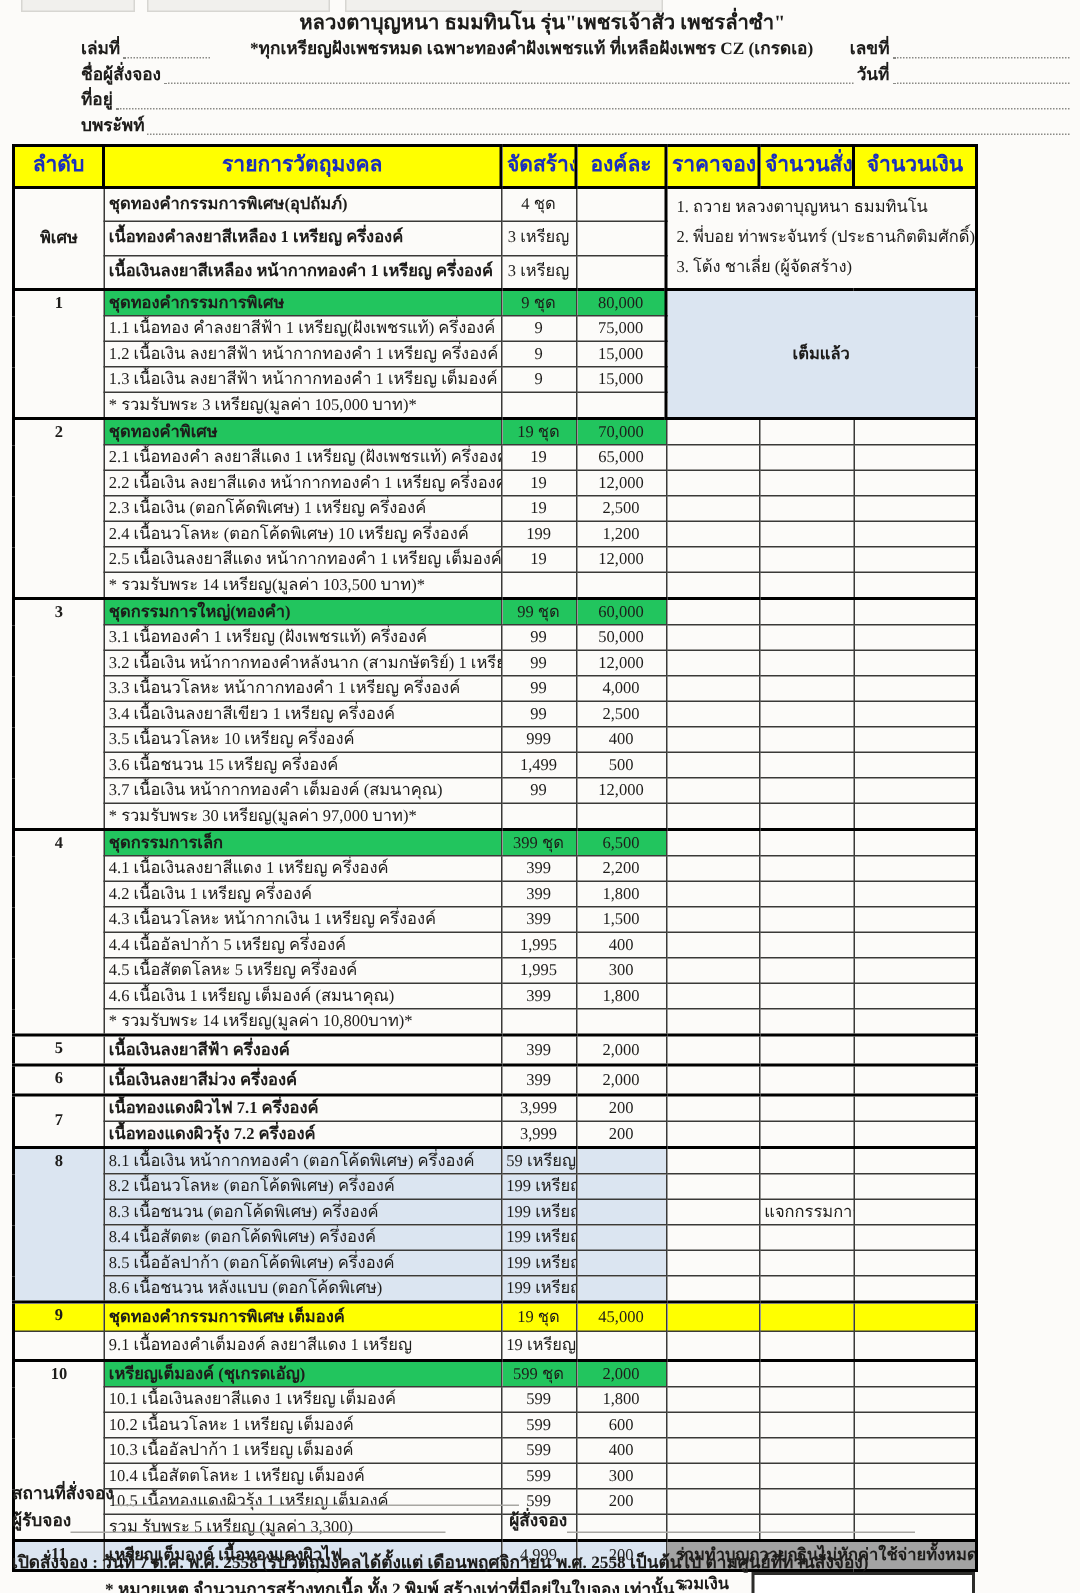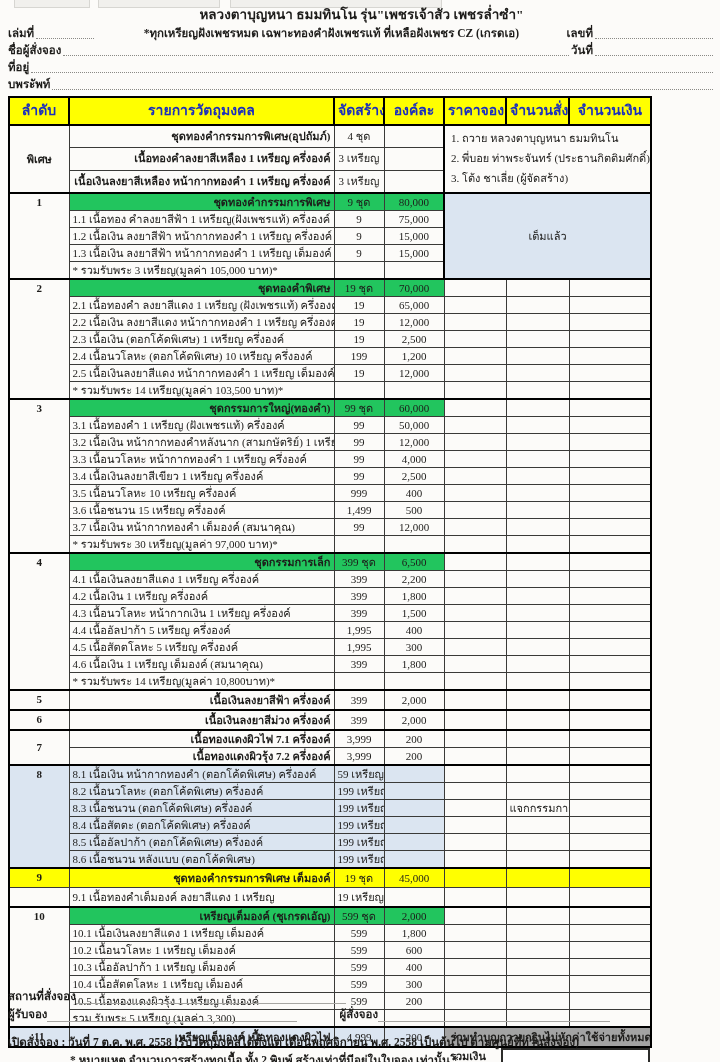--- a/index.html
+++ b/index.html
@@ -5,41 +5,41 @@
   html,body{margin:0;padding:0;}
   body{
     width:720px;height:1062px;position:relative;overflow:hidden;
     background:#fcfbf9;color:#1d1c1a;
     font-family:"Liberation Serif","DejaVu Serif",serif;
   }
   .artifact{position:absolute;top:-3px;height:9px;background:#f1f0ed;border:1px solid #d7d6d2;}
   
   .hdr{position:absolute;top:6px;left:8px;right:5px;font-size:11.5px;font-weight:bold;}
   .hdr .title{text-align:center;font-size:13.5px;height:18px;line-height:17px;}
-  .hline{display:flex;align-items:flex-end;height:17px;line-height:15px;}
+  .hline{display:flex;align-items:flex-end;height:17px;line-height:15px;margin-left:46px;}
   .dots{flex:1;border-bottom:1px dotted #8a8a86;margin:0 2px 2px 2px;height:12px;}
   .dots.fix60{flex:0 0 58px;}
   .dots.fix120{flex:0 0 118px;}
   .mid{flex:0 0 auto;text-align:center;}
   
   .content{position:absolute;top:96px;left:8px;width:642px;}
   table{border-collapse:collapse;table-layout:fixed;width:642px;border:2px solid #000;}
   th,td{border:1px solid #3a3a38;overflow:hidden;white-space:nowrap;padding:0 3px;
         height:16px;max-height:16px;line-height:13px;font-size:11px;vertical-align:middle;}
   thead th{background:#ffff00;color:#1b2fbd;font-weight:bold;font-size:14px;height:26px;
            border:2px solid #000;text-align:center;line-height:12px;}
   tr.sec-start td{border-top:2px solid #000;}
   td.c-no{text-align:center;font-weight:bold;vertical-align:top;padding-top:2px;}
   td.c-no.vmid{vertical-align:middle;padding-top:0;}
   td.c-made,td.c-price,td.c-r{text-align:center;}
-  td.b{font-weight:bold;text-align:right;}
+  td.b{font-weight:bold;}
   .peach{background:#22c55e;}
   .hl{background:#dbe5f1;}
   .yellow{background:#ffff00;}
-  td.r-filled{background:#dbe5f1;text-align:center;font-weight:normal;vertical-align:middle;border:2px solid #000;}
+  td.r-filled{background:#dbe5f1;text-align:center;font-weight:bold;vertical-align:middle;border:2px solid #000;}
   td.r-notes{vertical-align:top;padding:3px 6px;border:2px solid #000;font-weight:normal;}
   td.r-notes div{height:20px;line-height:18px;}
   td.r-banner{background:#a3a3a3;font-weight:bold;text-align:left;padding-left:6px;}
   
   .total-row{display:flex;height:19px;align-items:stretch;margin-top:0;}
   .total-row .spacer{width:427px;}
   .total-row .tlabel{width:66px;text-align:center;font-size:11px;font-weight:bold;line-height:17px;border-bottom:1px solid #b9b8b4;}
   .total-row .tbox{width:145px;border:2px solid #2c2c2a;background:#fff;}
   
   .ftr{position:absolute;left:8px;right:8px;top:986px;font-size:11.5px;font-weight:bold;}

